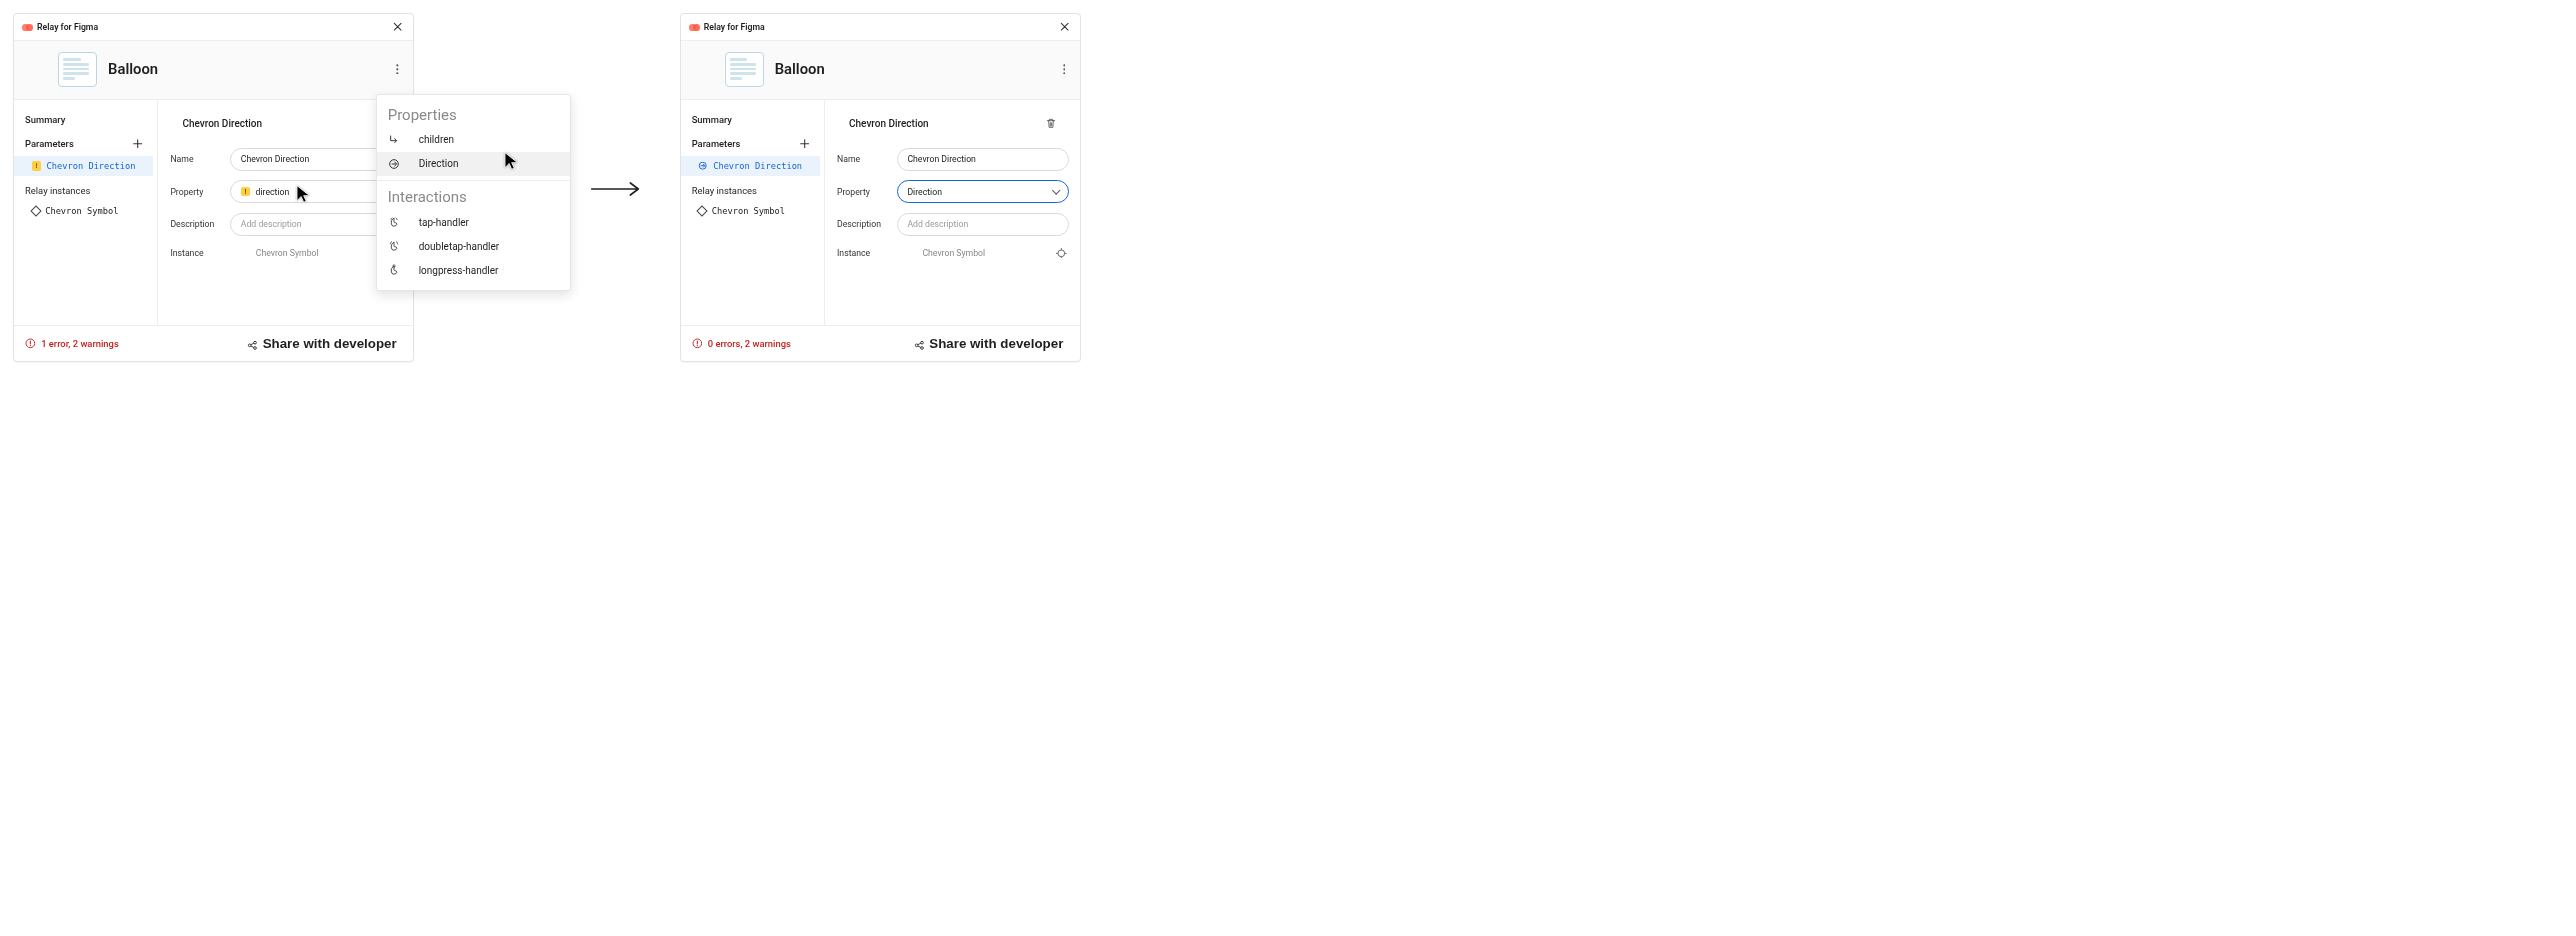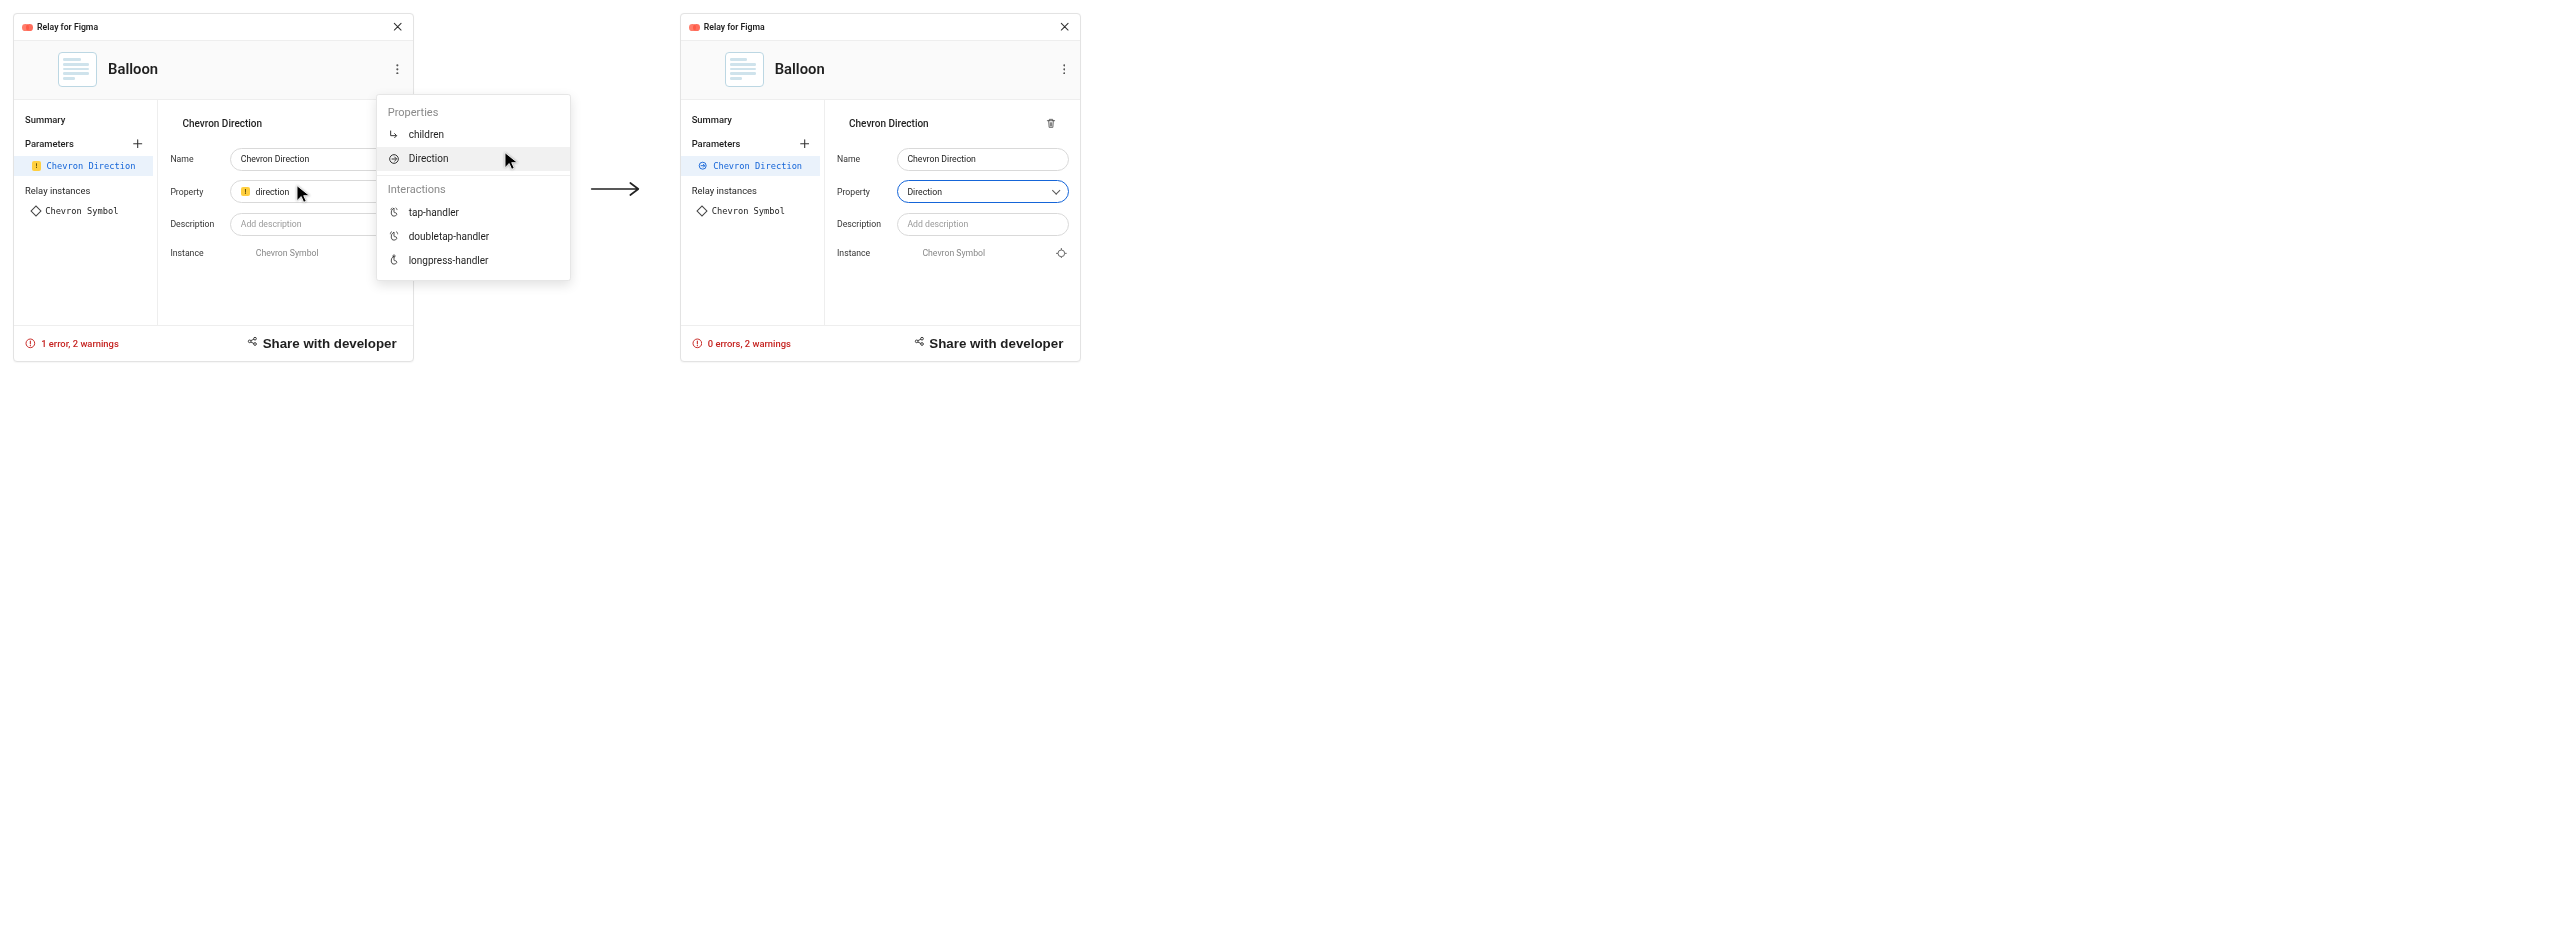--- a/index.html
+++ b/index.html
@@ -64,30 +64,30 @@
   .pill.placeholder { color:#9a9a9a;text-align:right; }
   .pill.select::after{content:"";position:absolute;right:9.4px;top:50%;width:5.4px;height:5.4px;border-right:1px solid #555;border-bottom:1px solid #555;transform:translateY(-70%) rotate(45deg);}
   .pill.blue { border-color:#1565d8; }
   .instance-row { display:flex; align-items:center; gap:24px; }
   .instance-val { flex:1; color:#888; padding-left:9.4px; }
 
   .footer {
     border-top:0.7px solid #eee; padding:9.4px 10.7px; display:flex; align-items:center; justify-content:space-between; font-size:9.4px;
   }
   .status { display:flex; align-items:center; gap:5.4px; color:#c5221f; font-weight:500; }
-  .share { display:flex; align-items:flex-start; gap:5px; font-weight:600; color:#1f1f1f; }
+  .share { display:flex; align-items:flex-end; gap:5px; font-weight:600; color:#1f1f1f; }
 
   
   .popup {
     position:absolute; left:376px; top:94px; width:195px; background:#fff;
     border:0.7px solid #e6e6e6; border-radius:2.7px; box-shadow:0 4px 12px rgba(0,0,0,0.12);
     padding:6.7px 0 8px 0; font-size:10px;
   }
-  .popup-group-title { color:#8a8a8a; padding:4px 10.7px 4px 10.7px; font-size:11px; }
-  .popup-item { display:flex; align-items:center; gap:9px; padding:6px 10.7px; cursor:pointer; }
+  .popup-group-title { color:#8a8a8a; padding:4px 10.7px 4px 10.7px; font-size:15px; }
+  .popup-item { display:flex; align-items:center; gap:19px; padding:6px 10.7px; cursor:pointer; }
   .popup-item.hover { background:#f1f1f1; }
   .popup-sep { height:0.7px; background:#eee; margin:4px 0; }
 
   
   .big-arrow { position:absolute; left:590px; top:181px; }
   .cursor { position:absolute; width:17.4px; height:20px; filter:drop-shadow(0 0.7px 1.3px rgba(0,0,0,0.35)); pointer-events:none; }
   .cursor.c1 { left:295px; top:184px; }
   .cursor.c2 { left:503px; top:151px; }
 
   svg { display:block; }

